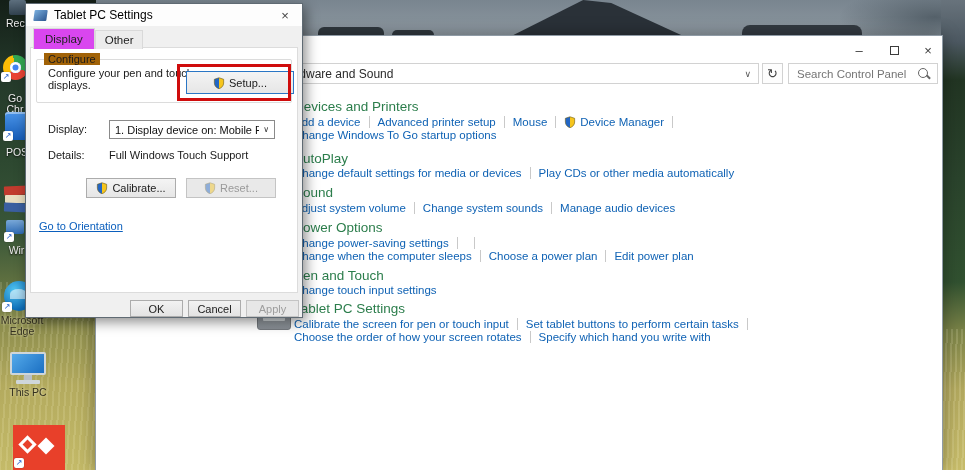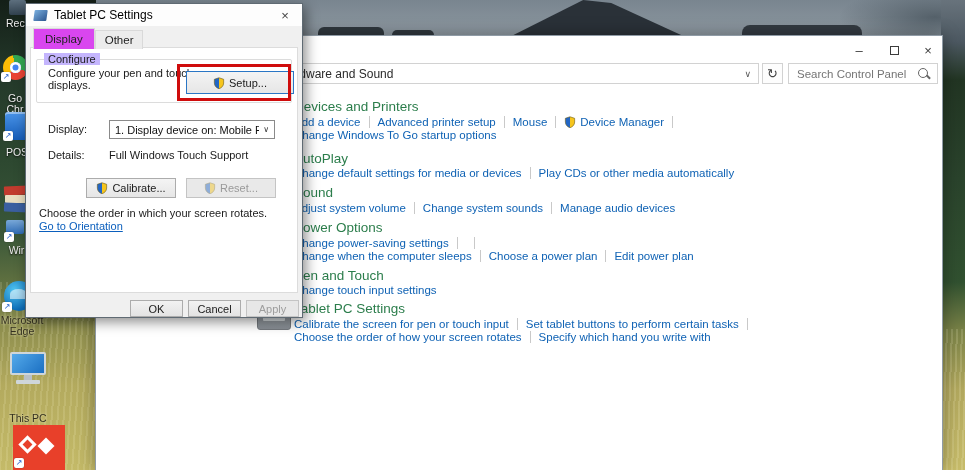--- a/index.html
+++ b/index.html
@@ -97,21 +97,21 @@
   .dlg-title-text{margin-left:7px;font-size:12px;color:#000}
   .dlg-close{position:absolute;right:0;top:0;width:34px;height:22px;display:flex;align-items:center;justify-content:center;
     font-size:13px;color:#444;cursor:pointer}
   .tabs{position:absolute;left:7px;top:26px;display:flex;z-index:2}
   .tab{font-size:11.5px;padding:3px 9px;border:1px solid #d9d9d9;border-bottom:none;background:#ececec;color:#222;cursor:pointer}
   .tab.active{background:#d946ef;padding:4px 11px;margin-top:-2px;position:relative}
   .page{position:absolute;left:4px;top:43px;width:268px;height:246px;background:#fff;border:1px solid #dcdcdc}
   .grp{position:absolute;border:1px solid #dcdcdc;border-radius:2px}
   .grp-cfg{left:5px;top:11px;width:256px;height:44px}
   .grp-disp{left:5px;top:57px;width:256px;height:94px}
-  .legend{position:absolute;top:-7px;left:7px;background:#c4b5fd;padding:0 4px;font-size:11px;color:#1a1a1a}
+  .legend{position:absolute;top:-7px;left:7px;background:#a16207;padding:0 4px;font-size:11px;color:#1a1a1a}
   .cfg-line{position:absolute;left:17px;font-size:11px;color:#1a1a1a}
   .pbtn{position:absolute;display:flex;align-items:center;justify-content:center;font-size:11px;color:#1a1a1a;
     background:linear-gradient(#f4f4f4,#e6e6e6);border:1px solid #acacac;cursor:pointer}
   .btn-setup{left:155px;top:23px;width:108px;height:23px;border-color:#2a76c5}
   .annot{position:absolute;left:146px;top:16px;width:114px;height:37px;border:3px solid #cf0c0c;z-index:3;pointer-events:none}
   .lbl{position:absolute;font-size:11px;color:#1a1a1a}
   .dd{position:absolute;left:78px;top:72px;width:166px;height:19px;border:1px solid #8a8a8a;background:#fff;
     display:flex;align-items:center;font-size:11px;color:#111;padding:0 5px;cursor:pointer;overflow:hidden}
   .dd .chev{margin-left:auto;font-size:8px;color:#333;padding-left:4px}
   .dd-text{white-space:nowrap;overflow:hidden}
@@ -175,21 +175,21 @@
   <div class="dico i-edge"></div>
   <div class="badge" style="left:2px;top:302px;z-index:2">↗</div>
   <div class="dlabel dk" style="left:-4px;top:314px;width:52px">Microsoft</div>
   <div class="dlabel dk" style="left:-4px;top:325px;width:52px">Edge</div>
 
   <div class="dico i-thispc">
     <div class="scr"></div>
     <div class="stand"></div>
     <div class="base"></div>
   </div>
-  <div class="dlabel dk" style="left:4px;top:412px;width:48px">This PC</div>
+  <div class="dlabel dk" style="left:4px;top:386px;width:48px">This PC</div>
 
   <div class="dico i-redapp">
     <div class="dmo"></div>
     <div class="dms"></div>
   </div>
   <div class="badge" style="left:14px;top:458px;z-index:2">↗</div>
 
   <div class="cpwin">
     <div class="cap cap-min">–</div>
     <div class="cap cap-max">
@@ -312,21 +312,20 @@
           </svg>
         <span>Calibrate...</span>
       </div>
       <div class="pbtn btn-reset">
         <svg class="shield" viewBox="0 0 16 16">
             <use href="#uac-shield"></use>
           </svg>
         <span>Reset...</span>
       </div>
 
-      <div class="rot-text">Choose the order in which your screen rotates.</div>
       <div class="rot-link">Go to Orientation</div>
     </div>
 
     <div class="fbtn f-ok">OK</div>
     <div class="fbtn f-cancel">Cancel</div>
     <div class="fbtn f-apply disabled">Apply</div>
   </div>
 
 </div>
 

